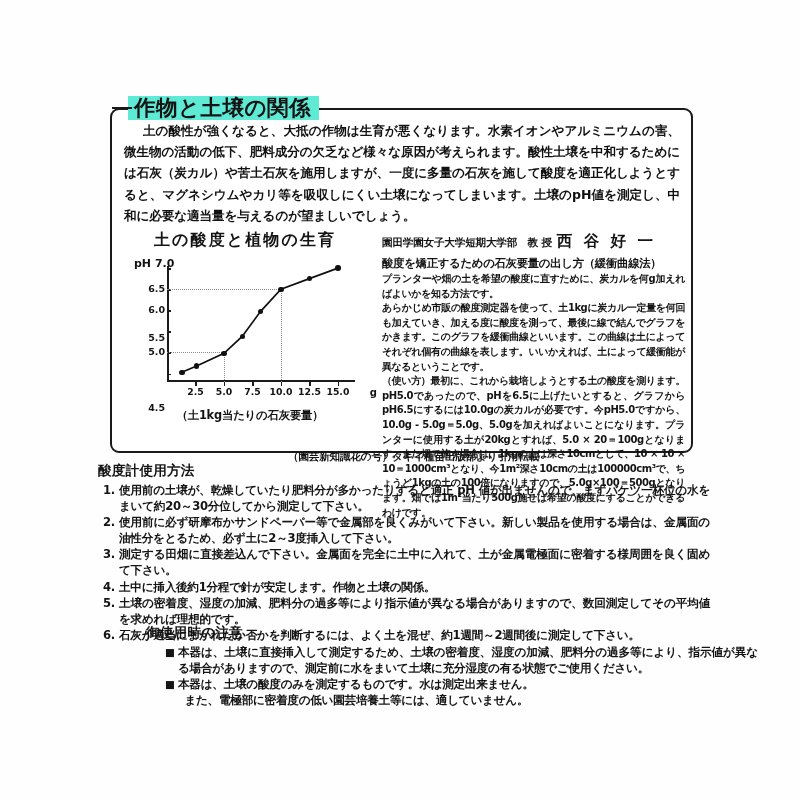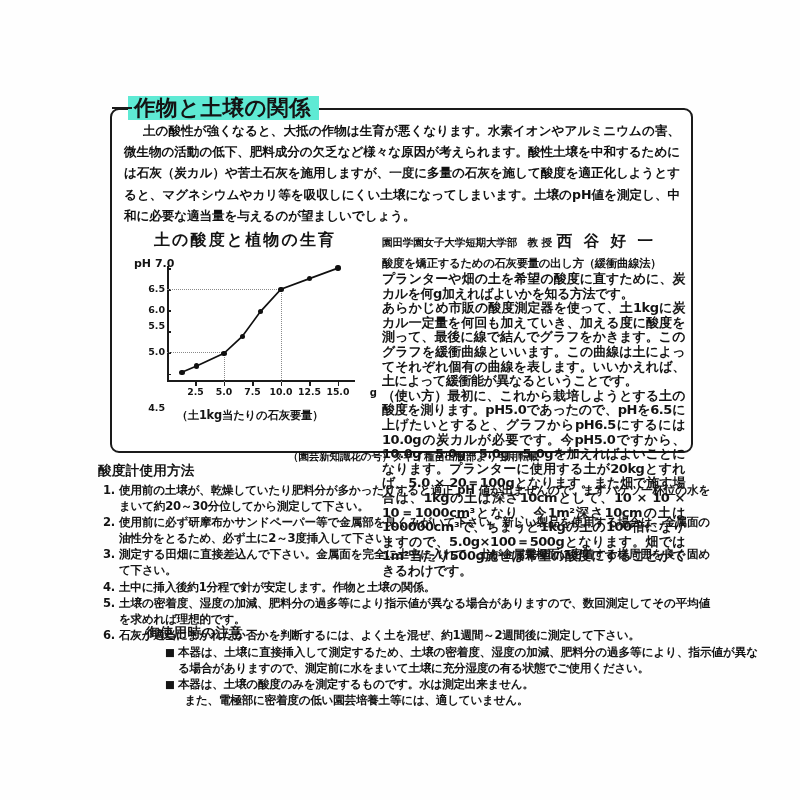--- a/index.html
+++ b/index.html
@@ -210,21 +210,21 @@
     margin-left: 5px;
   }
   .rhead {
     font-size: 11.4px;
     font-weight: bold;
     letter-spacing: -0.3px;
     margin-bottom: 1px;
     white-space: nowrap;
   }
   .rbody {
-    font-size: 13px;
+    font-size: 10px;
     line-height: 14.6px;
     font-weight: bold;
     text-align: justify;
     letter-spacing: -0.45px;
     color: #141414;
   }
   .rbody p { margin: 0; }
   .source {
     position: absolute;
     left: 288px;
@@ -307,21 +307,21 @@
     <div class="chart-heading">土の酸度と植物の生育</div>
 
     <div class="plot" id="plot">
       <div class="axis-y"></div>
       <div class="axis-x"></div>
       <div class="ylabel-unit">pH 7.0</div>
     <div class="ytick" style="top: 93px; margin-top: 44px;">4.5</div>
         <div class="ytick-mark" style="top: 107.564px;"></div>
         <div class="ytick" style="top: 81.4727px;">5.0</div>
         <div class="ytick-mark" style="top: 86.4727px;"></div>
-        <div class="ytick" style="top: 55px;">5.5</div>
+        <div class="ytick" style="top: 67px;">5.5</div>
         <div class="ytick-mark" style="top: 65.3818px;"></div>
         <div class="ytick" style="top: 39.2909px;">6.0</div>
         <div class="ytick-mark" style="top: 44.2909px;"></div>
         <div class="ytick" style="top: 18.2px;">6.5</div>
         <div class="ytick-mark" style="top: 23.2px;"></div>
         <div class="ytick-mark" style="top: 2.10909px;"></div>
         <div class="xtick-label" style="left: 28.4848px;">2.5</div>
         <div class="xtick-mark" style="left: 28.4848px;"></div>
         <div class="xtick-label" style="left: 56.9697px;">5.0</div>
         <div class="xtick-mark" style="left: 56.9697px;"></div>

